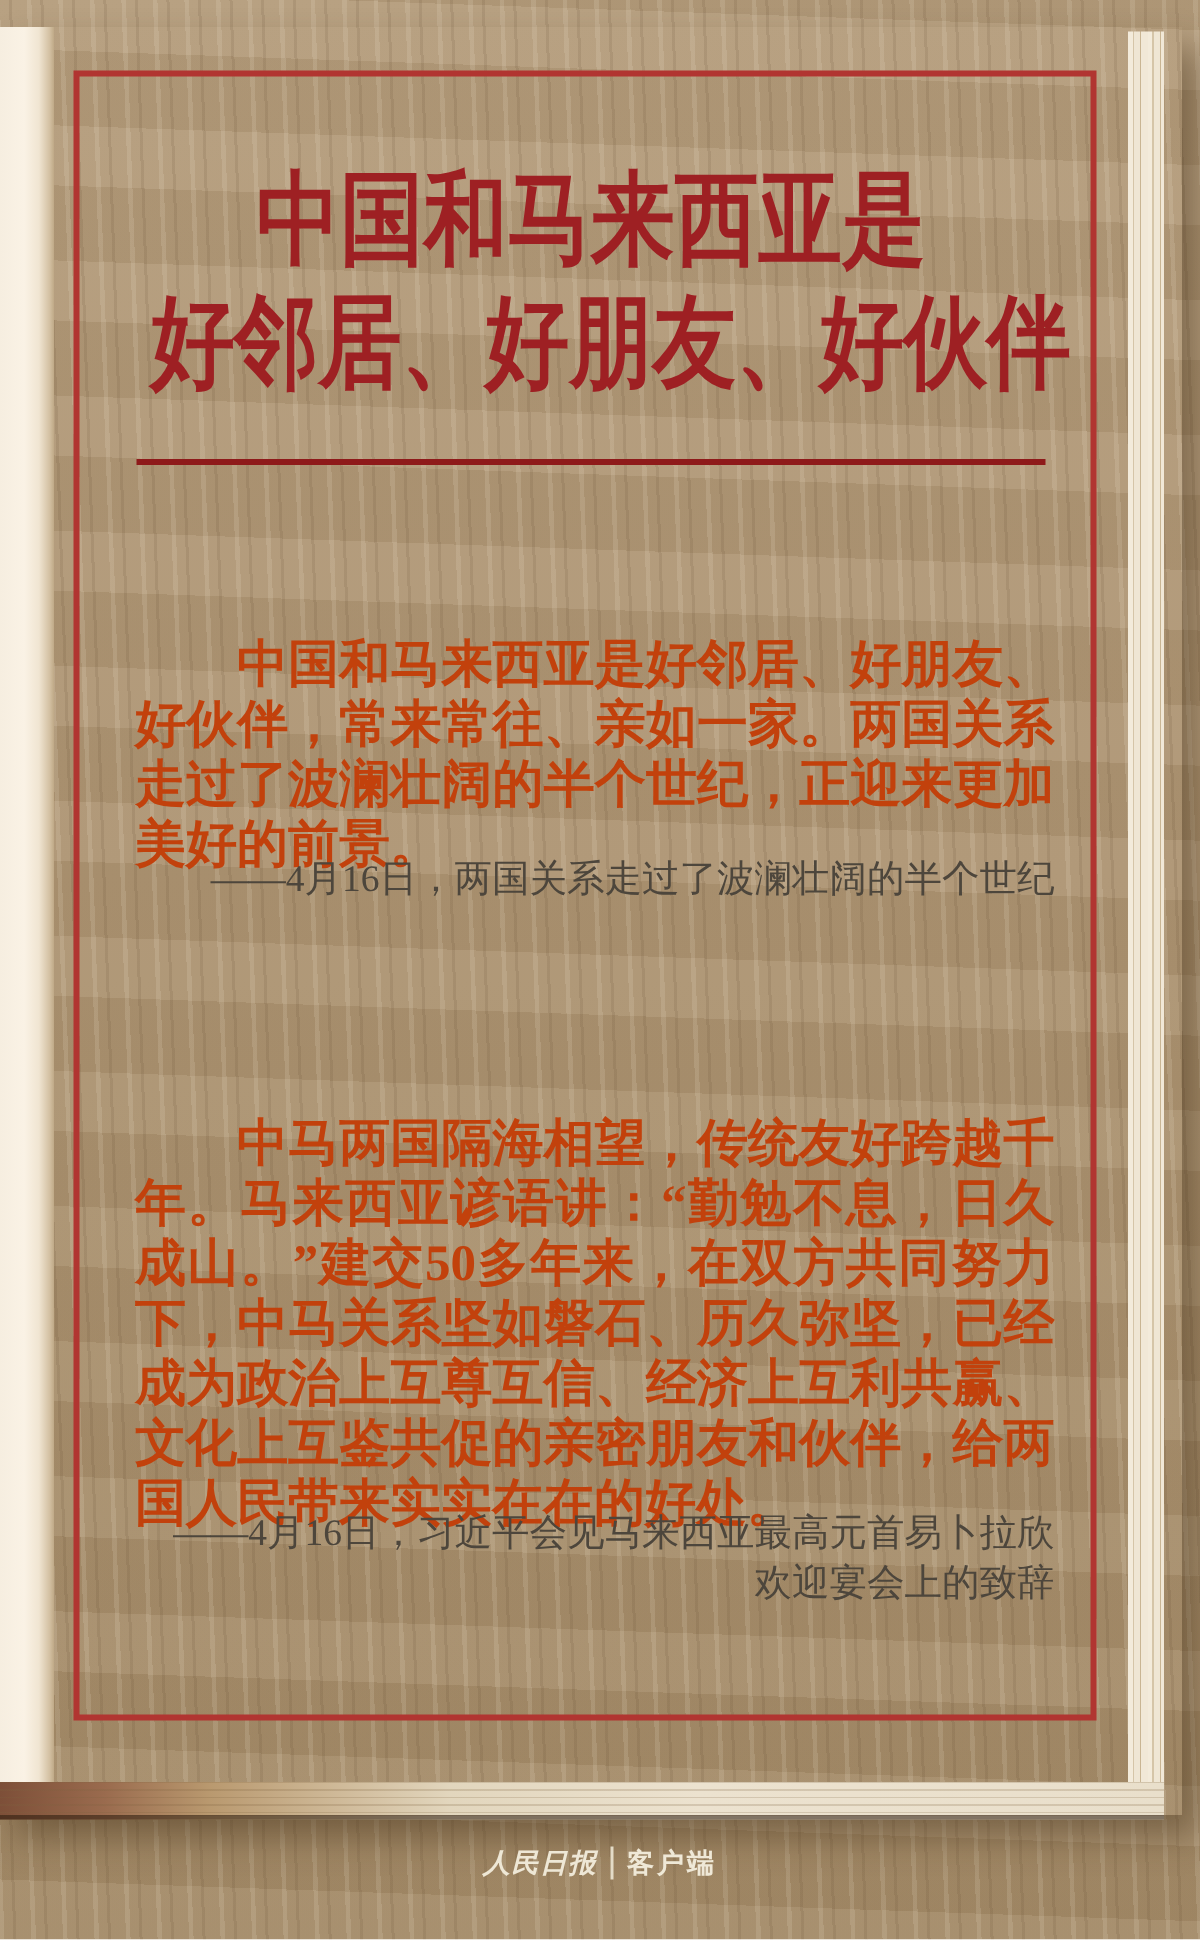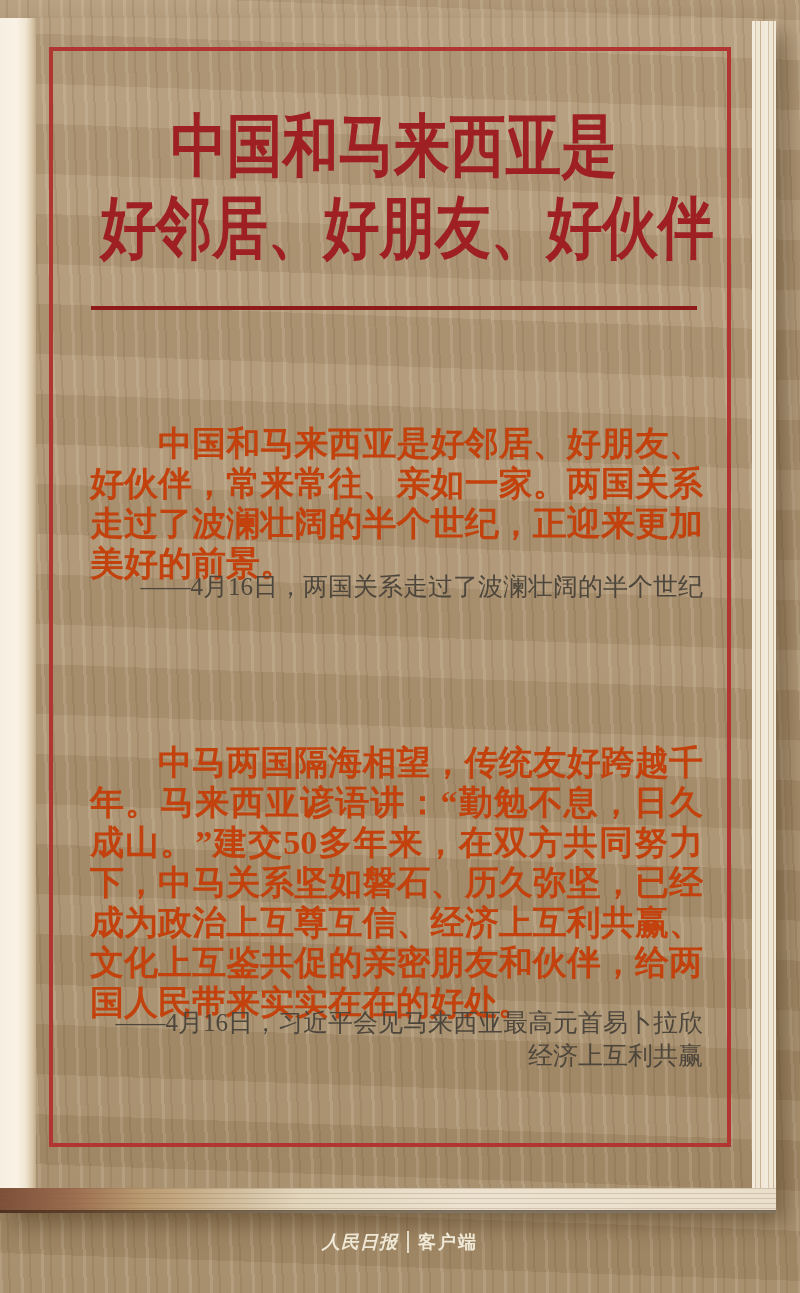--- a/index.html
+++ b/index.html
@@ -15,20 +15,21 @@
         rgba(255,246,228,.13) 0 3px, rgba(255,246,228,0) 3px 9px,
         rgba(88,64,38,.12) 9px 11px, rgba(88,64,38,0) 11px 21px),
       repeating-linear-gradient(2deg,
         rgba(255,255,255,.05) 0 40px, rgba(70,50,28,.06) 40px 90px),
       linear-gradient(180deg,#b49c7b 0%,#ad9472 45%,#a38a67 100%);
   }
   
   .book{
     position:absolute;left:0;top:18px;width:776px;height:1192px;
     box-shadow:10px 14px 22px rgba(62,42,18,.45);
+    padding-left:12px;
   }
   .left-page{
     position:absolute;left:0;top:0;width:36px;height:1170px;
     background:linear-gradient(90deg,#f6eee0 0%,#faf2e5 45%,#f0e5d2 72%,#d3c0a2 92%,#bfa987 100%);
   }
   .main-page{
     position:absolute;left:36px;top:0;width:716px;height:1170px;
     background:
       linear-gradient(180deg,rgba(120,95,60,.07) 0,rgba(120,95,60,0) 70px),
       linear-gradient(180deg,rgba(120,95,60,0) 1100px,rgba(120,95,60,.06) 1170px),
@@ -117,21 +118,21 @@
     <p class="quote quote-1">中国和马来西亚是好邻居、好朋友、好伙伴，常来常往、亲如一家。两国关系走过了波澜壮阔的半个世纪，正迎来更加美好的前景。</p>
 
     <div class="attribution attr-1">
       <span class="attr-line">——4月16日，两国关系走过了波澜壮阔的半个世纪</span>
     </div>
 
     <p class="quote quote-2">中马两国隔海相望，传统友好跨越千年。马来西亚谚语讲：“勤勉不息，日久成山。”建交50多年来，在双方共同努力下，中马关系坚如磐石、历久弥坚，已经成为政治上互尊互信、经济上互利共赢、文化上互鉴共促的亲密朋友和伙伴，给两国人民带来实实在在的好处。</p>
 
     <div class="attribution attr-2">
       <span class="attr-line">——4月16日，习近平会见马来西亚最高元首易卜拉欣</span>
-      <span class="attr-line">经济上互利共赢</span>
+      <span class="attr-line">欢迎宴会上的致辞</span>
     </div>
   </div>
 
   <div class="page-stack-right"></div>
   <div class="book-bottom"></div>
 </div>
 
 <div class="footer">
   <span class="brand-script">人民日报</span>
   <span class="brand-sep">|</span>

